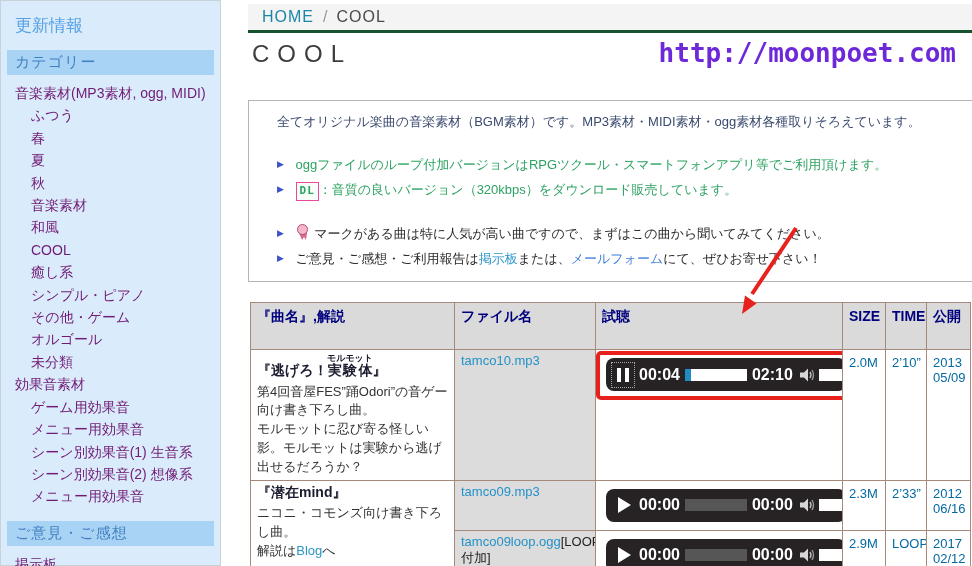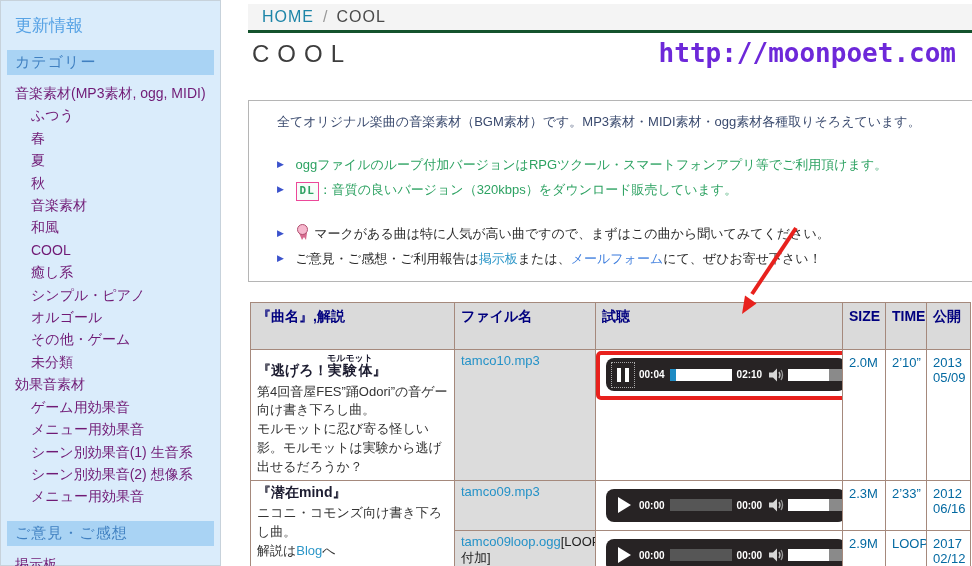--- a/index.html
+++ b/index.html
@@ -70,21 +70,21 @@
   .player-wrap{position:relative;width:240px;margin:5px 0 0 4px;}
   .player{display:flex;align-items:center;background:#272324;border-radius:8px;height:33px;
           width:240px;padding:0 6px;box-sizing:border-box;}
   .pp-btn{background:none;border:none;width:22px;height:24px;display:flex;align-items:center;
           justify-content:center;padding:0;cursor:pointer;flex:none;}
   .pp-btn.focused{outline:1px dotted #a8a8a8;}
   .pause-bars{display:flex;}
   .pause-bars i{display:block;width:4px;height:14px;background:#fff;margin:0 2px;}
   .play-tri{width:0;height:0;border-left:13px solid #fff;border-top:8px solid transparent;
             border-bottom:8px solid transparent;margin-left:3px;}
-  .ptime{color:#fff;font-weight:bold;font-size:10px;margin:10px 5px;flex:none;}
+  .ptime{color:#fff;font-weight:bold;font-size:16px;margin:10px 5px;flex:none;}
   .seek{width:62px;height:12px;background:#565656;position:relative;flex:none;}
   .seek.loaded{background:#fff;}
   .seek-played{position:absolute;left:0;top:0;bottom:0;width:6px;background:#1e8bc3;}
   .vol-icon{display:flex;flex:none;margin:0 3px 0 2px;}
   .vol{width:56px;height:12px;display:flex;flex:none;}
   .vol-fill{width:41px;background:#fff;}
   .vol-rest{width:15px;background:#8a8a8a;}
 
   
   .red-box{position:absolute;left:-10px;right:-12px;top:-7px;bottom:-9px;
@@ -103,22 +103,22 @@
       <a href="#" class="sb-link">音楽素材(MP3素材, ogg, MIDI)</a>
       <a href="#" class="sb-link sub">ふつう</a>
       <a href="#" class="sb-link sub">春</a>
       <a href="#" class="sb-link sub">夏</a>
       <a href="#" class="sb-link sub">秋</a>
       <a href="#" class="sb-link sub">音楽素材</a>
       <a href="#" class="sb-link sub">和風</a>
       <a href="#" class="sb-link sub">COOL</a>
       <a href="#" class="sb-link sub">癒し系</a>
       <a href="#" class="sb-link sub">シンプル・ピアノ</a>
+      <a href="#" class="sb-link sub">その他・ゲーム</a>
       <a href="#" class="sb-link sub">オルゴール</a>
-      <a href="#" class="sb-link sub">その他・ゲーム</a>
       <a href="#" class="sb-link sub">未分類</a>
       <a href="#" class="sb-link">効果音素材</a>
       <a href="#" class="sb-link sub">ゲーム用効果音</a>
       <a href="#" class="sb-link sub">メニュー用効果音</a>
       <a href="#" class="sb-link sub">シーン別効果音(1) 生音系</a>
       <a href="#" class="sb-link sub">シーン別効果音(2) 想像系</a>
       <a href="#" class="sb-link sub">メニュー用効果音</a>
     </nav>
     <div class="sb-strip">ご意見・ご感想</div>
     <nav class="sb-nav">

